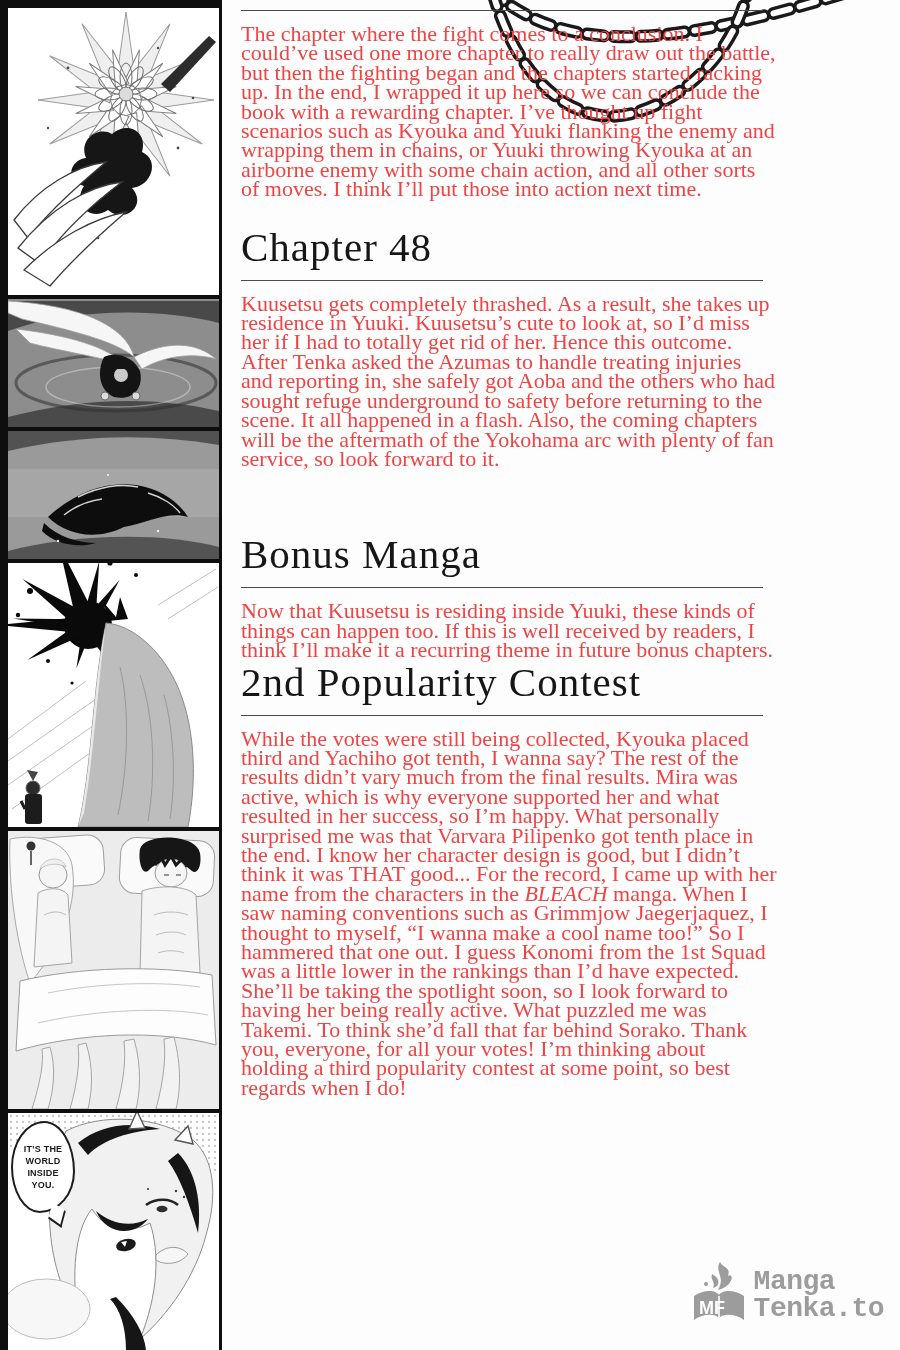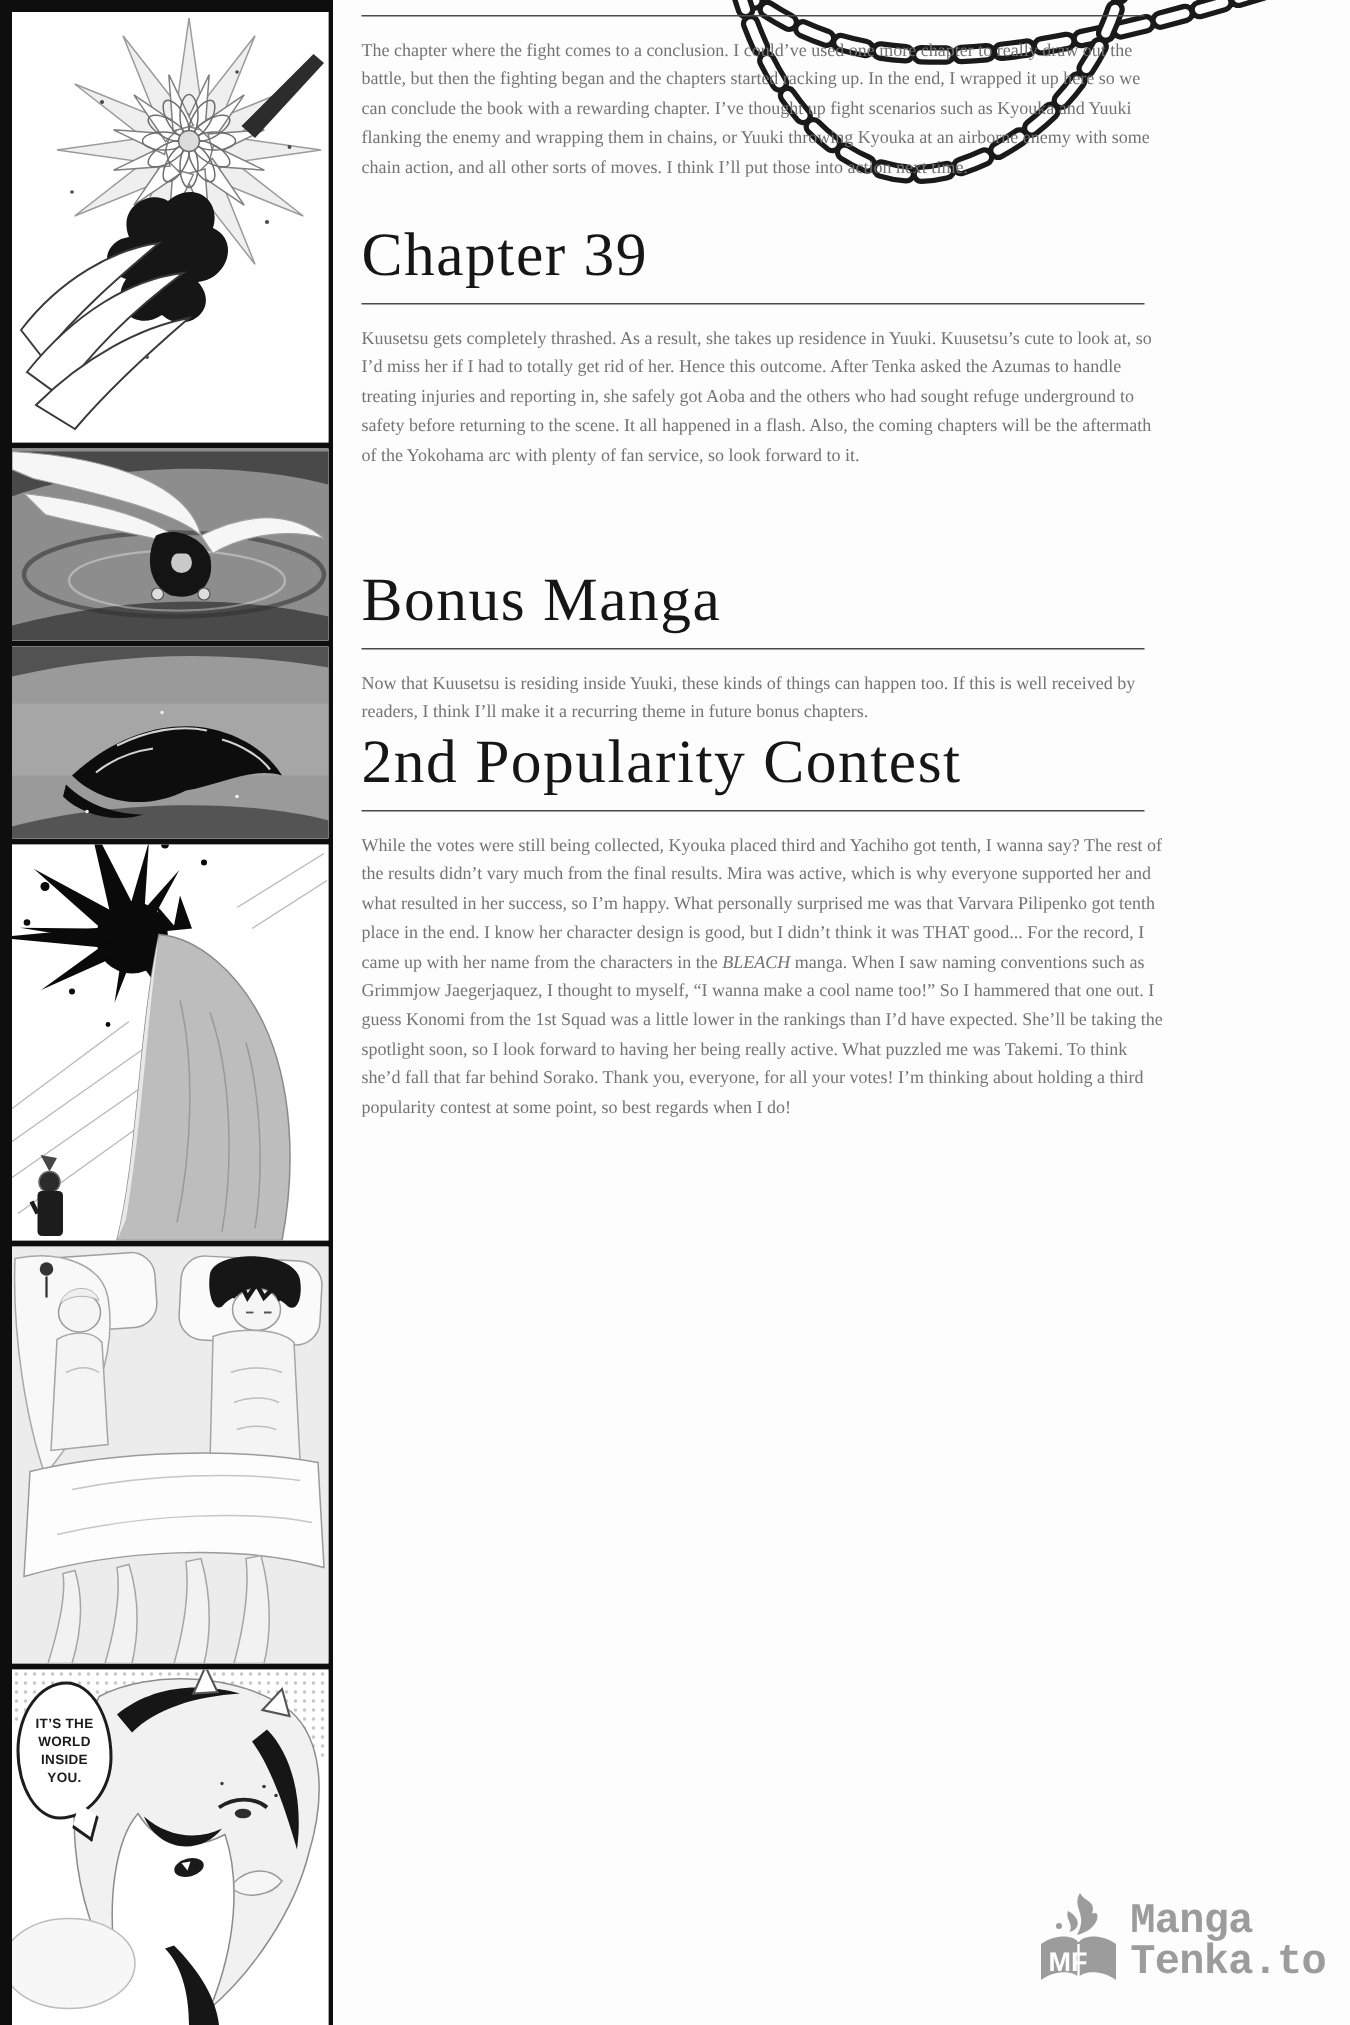--- a/index.html
+++ b/index.html
@@ -37,21 +37,21 @@
   }
 
   
   .content { position:absolute; left:241px; top:0; width:536px; }
   .section-title {
     font-size:41px; font-weight:400; line-height:45px;
     color:#161616; letter-spacing:1px;
   }
   .rule { border:none; border-top:1.5px solid #4a4a4a; width:522px; margin-top:10px; }
   .body-text {
-    margin-top:13px; font-size:12px; line-height:19.4px; color:#737373;
+    margin-top:13px; font-size:22px; line-height:19.4px; color:#ef4444;
     text-align:left;
   }
   .s1 { margin-top:96px; }
   .s2 { margin-top:26px; }
   .s3 { margin-top:64px; }
   .s4 { }
   .body-text em { font-style:italic; }
 
   
   .chain { position:absolute; left:440px; top:-2px; pointer-events:none; }
@@ -324,21 +324,21 @@
   </svg>
 
   <main class="content">
 
     <section>
       <hr class="rule">
       <p class="body-text">The chapter where the fight comes to a conclusion. I could’ve used one more chapter to really draw out the battle, but then the fighting began and the chapters started racking up. In the end, I wrapped it up here so we can conclude the book with a rewarding chapter. I’ve thought up fight scenarios such as Kyouka and Yuuki flanking the enemy and wrapping them in chains, or Yuuki throwing Kyouka at an airborne enemy with some chain action, and all other sorts of moves. I think I’ll put those into action next time.</p>
     </section>
 
     <section>
-      <h1 class="section-title s2">Chapter 39</h1>
+      <h1 class="section-title s2">Chapter 48</h1>
       <hr class="rule">
       <p class="body-text">Kuusetsu gets completely thrashed. As a result, she takes up residence in Yuuki. Kuusetsu’s cute to look at, so I’d miss her if I had to totally get rid of her. Hence this outcome. After Tenka asked the Azumas to handle treating injuries and reporting in, she safely got Aoba and the others who had sought refuge underground to safety before returning to the scene. It all happened in a flash. Also, the coming chapters will be the aftermath of the Yokohama arc with plenty of fan service, so look forward to it.</p>
     </section>
 
     <section>
       <h1 class="section-title s3">Bonus Manga</h1>
       <hr class="rule">
       <p class="body-text">Now that Kuusetsu is residing inside Yuuki, these kinds of things can happen too. If this is well received by readers, I think I’ll make it a recurring theme in future bonus chapters.</p>
     </section>
 

